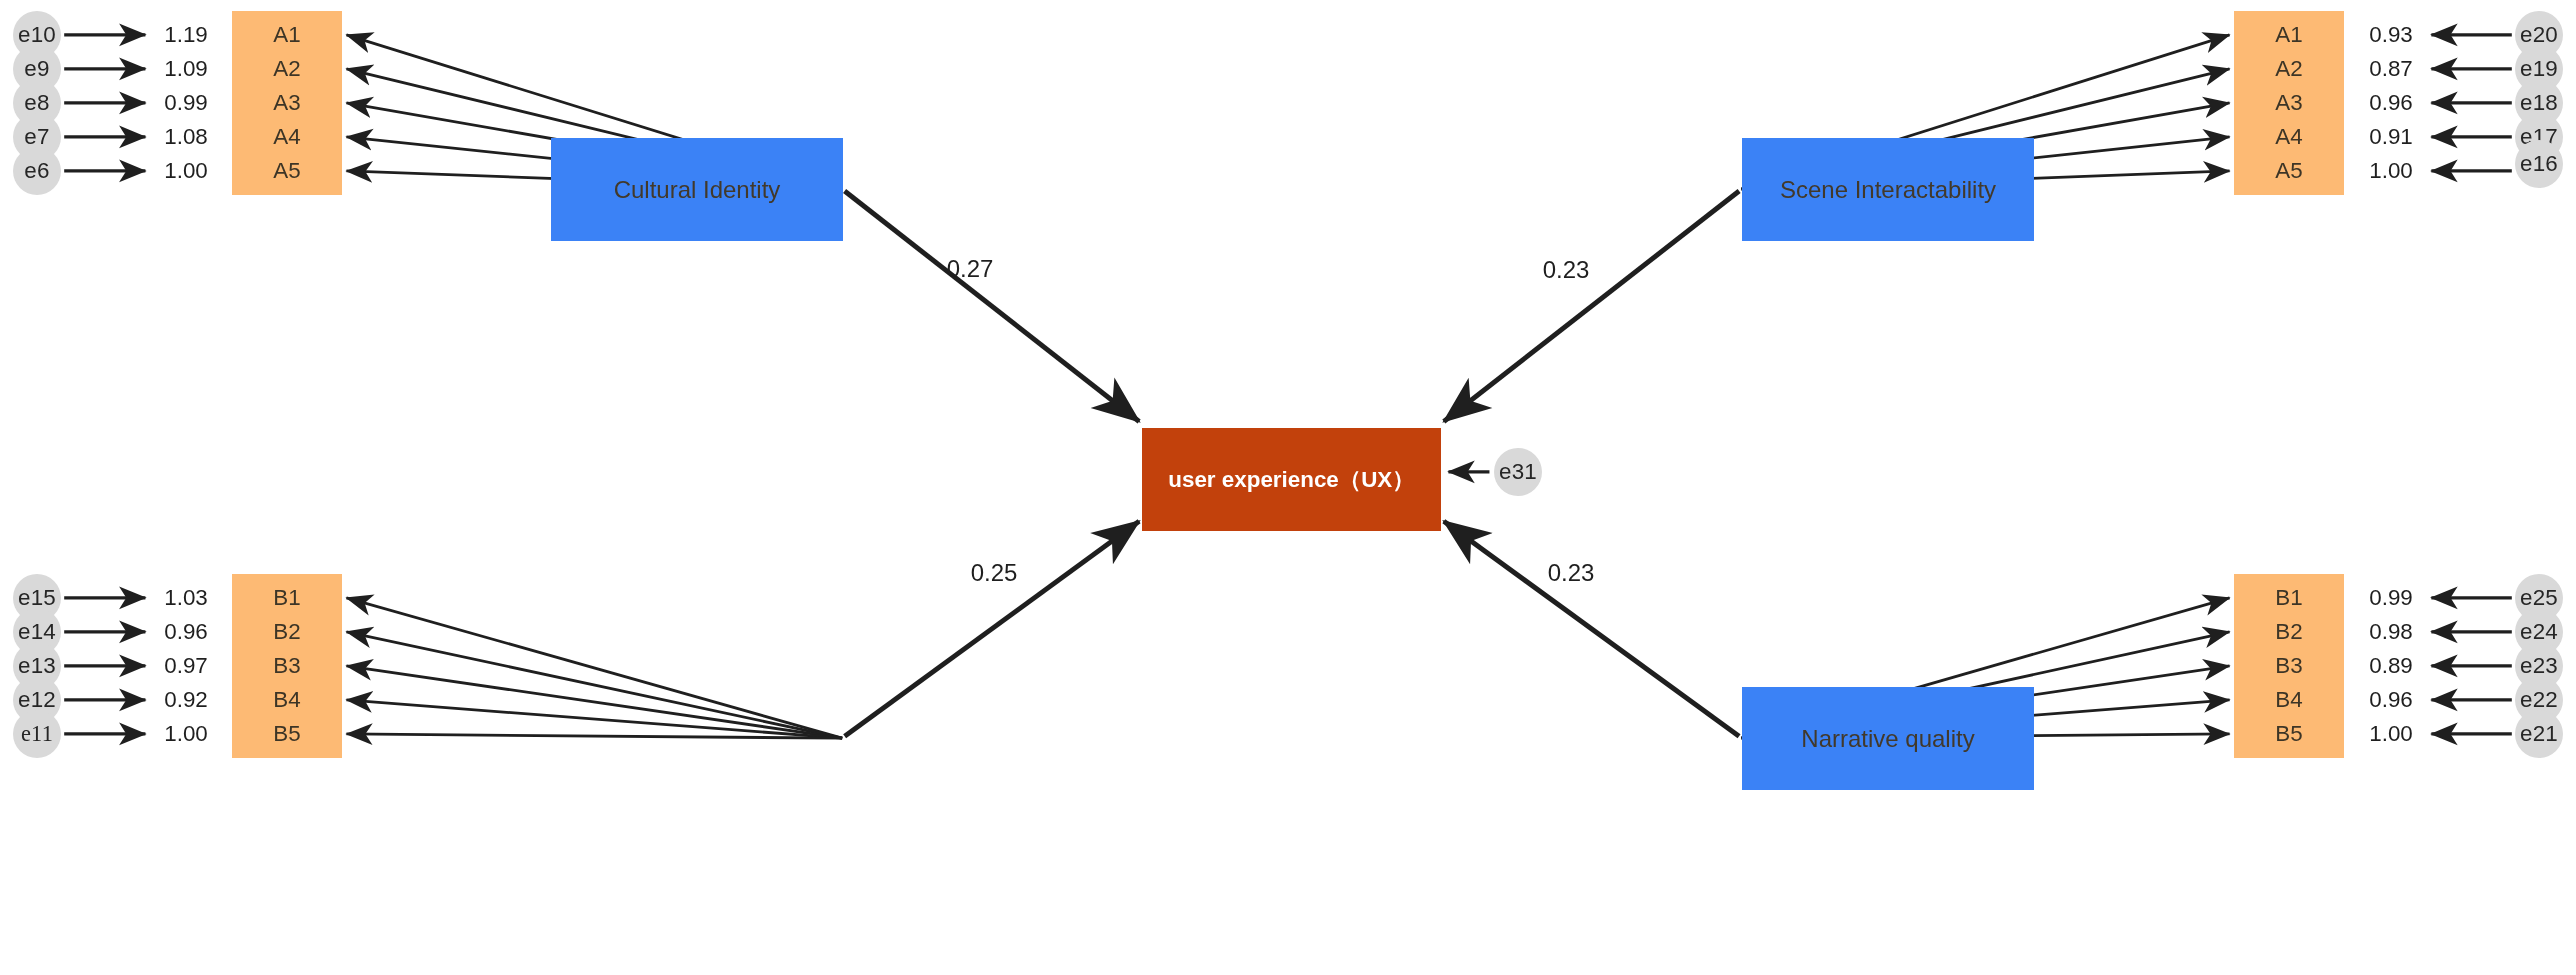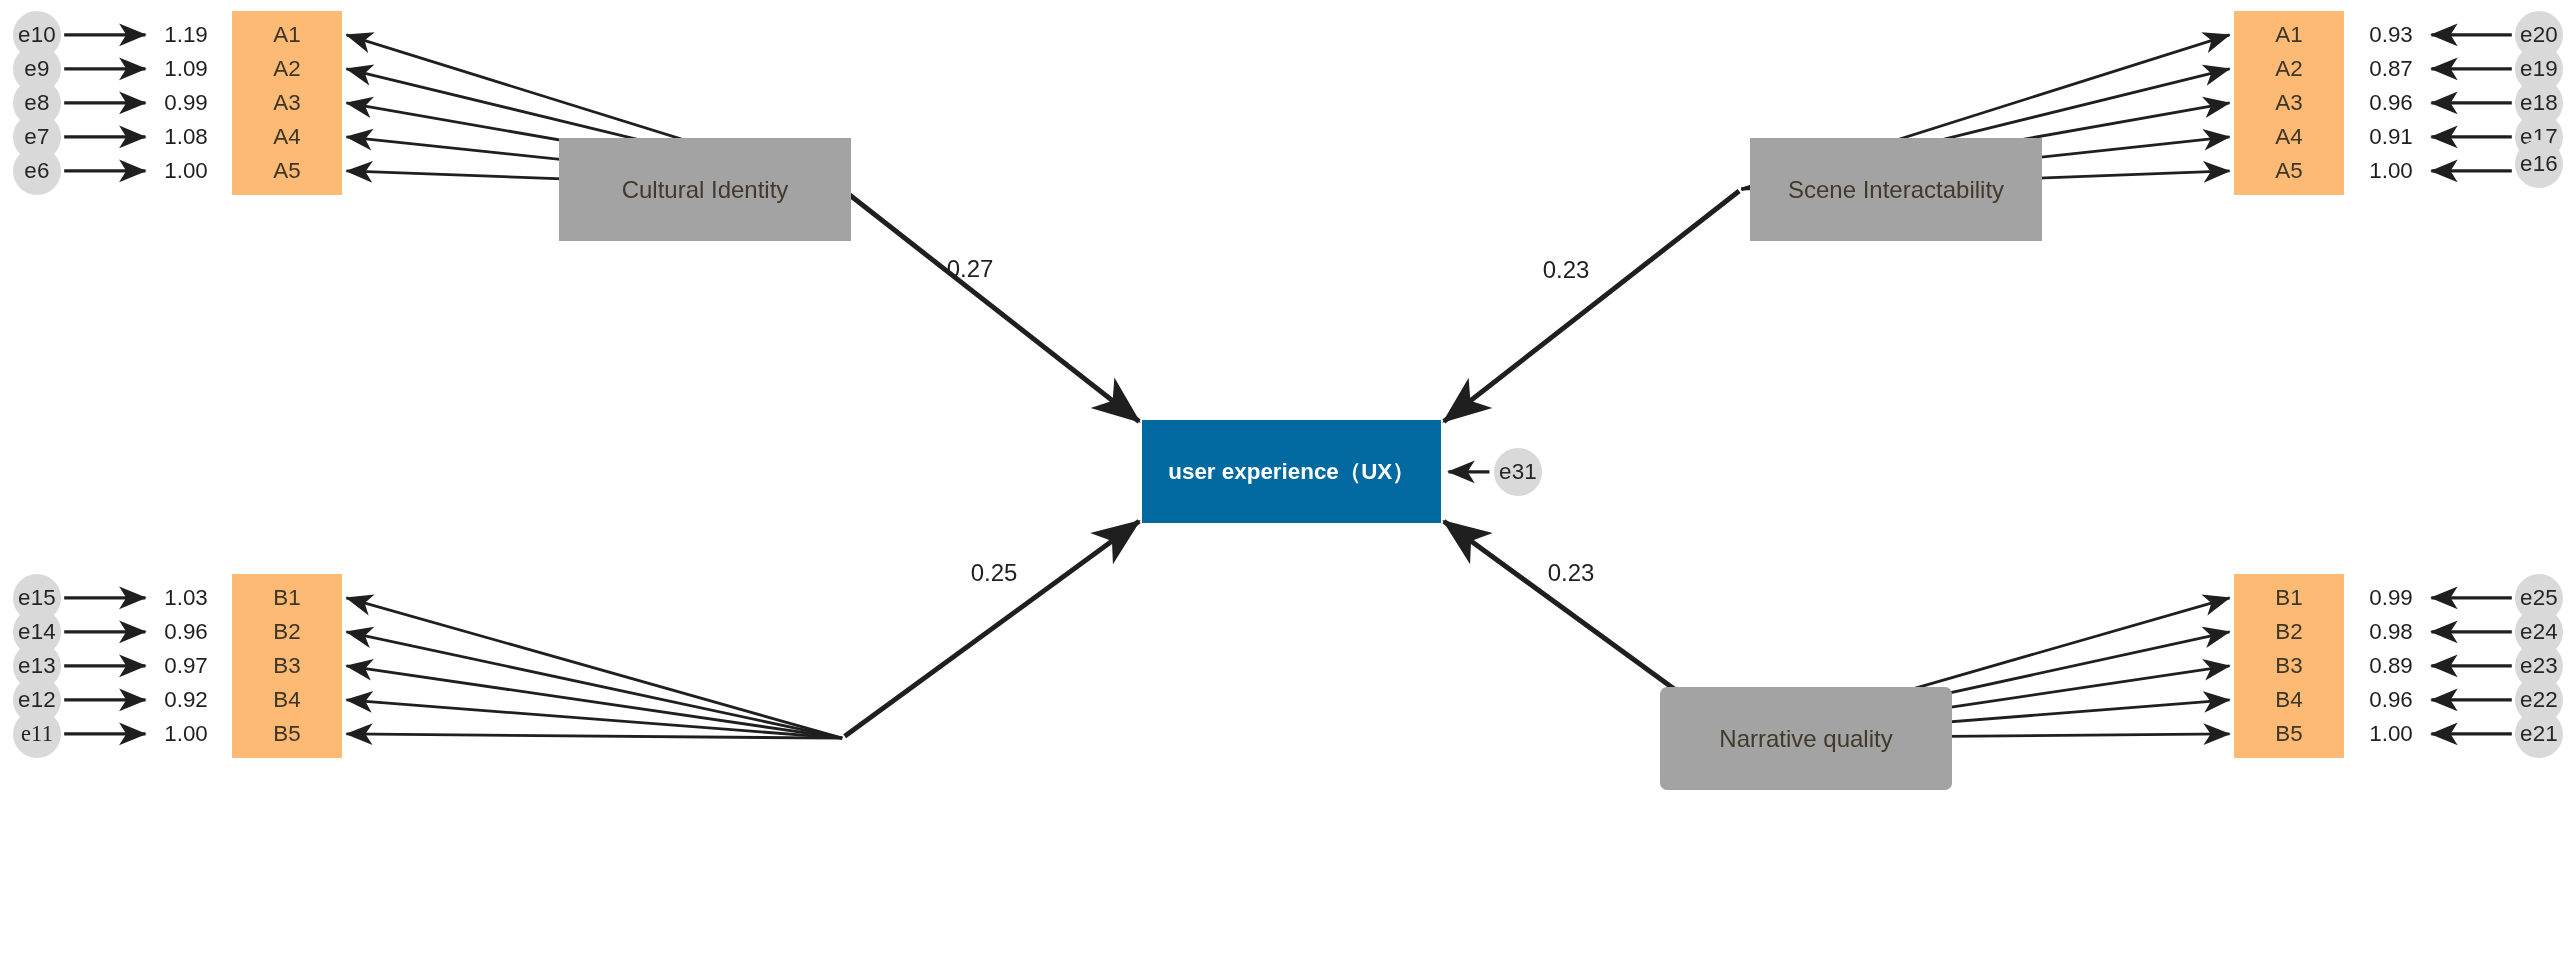--- a/index.html
+++ b/index.html
@@ -4,22 +4,22 @@
 <style>
   html,body{margin:0;padding:0;background:#ffffff;}
   body{font-family:"Liberation Sans","DejaVu Sans",sans-serif;}
   #stage{position:relative;width:2576px;height:976px;background:#ffffff;overflow:hidden;}
   #wire{position:absolute;left:0;top:0;width:2576px;height:976px;}
   .node{position:absolute;box-sizing:border-box;display:flex;align-items:center;justify-content:center;text-align:center;}
 
   .err{width:48px;height:48px;border-radius:50%;background:#d9d9d9;color:#262626;
        font-size:22.4px;letter-spacing:0.2px;}
   .ind{width:110px;height:48px;background:#fdba74;color:#3d3526;font-size:22.4px;}
-  .latent{width:292px;height:103px;background:#a3a3a3;color:#42392a;font-size:24px;margin-left:8px;}
-  .endog{width:299px;height:103px;background:#0369a1;color:#ffffff;font-size:22.4px;font-weight:bold;}
+  .latent{width:292px;height:103px;background:#3b82f6;color:#42392a;font-size:24px;}
+  .endog{width:299px;height:103px;background:#c2410c;color:#ffffff;font-size:22.4px;font-weight:bold;margin-top:8px;}
   .val{position:absolute;color:#1f1f1f;font-size:22.4px;white-space:nowrap;
        display:flex;align-items:center;justify-content:center;height:31px;}
   .coef{position:absolute;color:#1f1f1f;font-size:24px;white-space:nowrap;
        display:flex;align-items:center;justify-content:center;height:32px;}
 </style>
 </head>
 <body>
 
 <div id="stage">
   <svg id="wire" viewBox="0 0 3331 1262">
@@ -124,21 +124,21 @@
     <div class="node err" style="left: 2515px; top: 79px; width: 48px; height: 48px;">e18</div>
     <div class="val" style="left: 2306px; top: 87px; width: 170px;">0.96</div>
     <div class="node ind" style="left: 2234px; top: 79px; width: 110px; height: 48px;">A3</div>
     <div class="node err" style="left: 2515px; top: 113px; width: 48px; height: 48px;">e17</div>
     <div class="val" style="left: 2306px; top: 121px; width: 170px;">0.91</div>
     <div class="node ind" style="left: 2234px; top: 113px; width: 110px; height: 48px;">A4</div>
     <div class="node err" style="left: 2515px; top: 140px; width: 48px; height: 48px;">e16</div>
     <div class="val" style="left: 2306px; top: 155px; width: 170px;">1.00</div>
     <div class="node ind" style="left: 2234px; top: 147px; width: 110px; height: 48px;">A5</div>
     <div class="coef" style="left: 1481px; top: 254px; width: 170px;">0.23</div>
-    <div class="node latent" style="left: 1652px; top: 687px; width: 292px; height: 103px; border-radius: 7px;">Narrative quality</div>
+    <div class="node latent" style="left: 1742px; top: 687px; width: 292px; height: 103px;">Narrative quality</div>
     <div class="node err" style="left: 2515px; top: 574px; width: 48px; height: 48px;">e25</div>
     <div class="val" style="left: 2306px; top: 582px; width: 170px;">0.99</div>
     <div class="node ind" style="left: 2234px; top: 574px; width: 110px; height: 48px;">B1</div>
     <div class="node err" style="left: 2515px; top: 608px; width: 48px; height: 48px;">e24</div>
     <div class="val" style="left: 2306px; top: 616px; width: 170px;">0.98</div>
     <div class="node ind" style="left: 2234px; top: 608px; width: 110px; height: 48px;">B2</div>
     <div class="node err" style="left: 2515px; top: 642px; width: 48px; height: 48px;">e23</div>
     <div class="val" style="left: 2306px; top: 650px; width: 170px;">0.89</div>
     <div class="node ind" style="left: 2234px; top: 642px; width: 110px; height: 48px;">B3</div>
     <div class="node err" style="left: 2515px; top: 676px; width: 48px; height: 48px;">e22</div>

